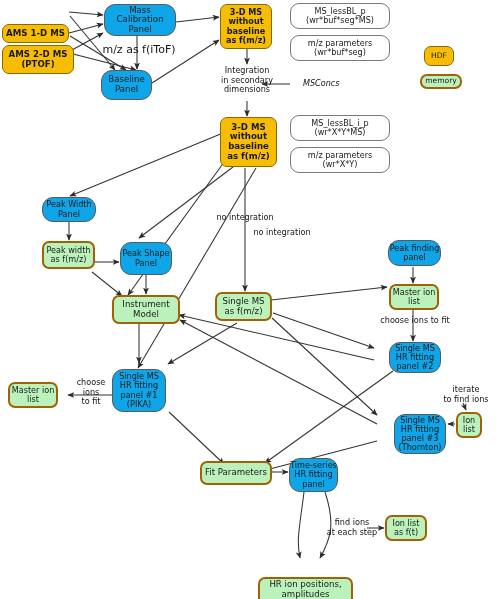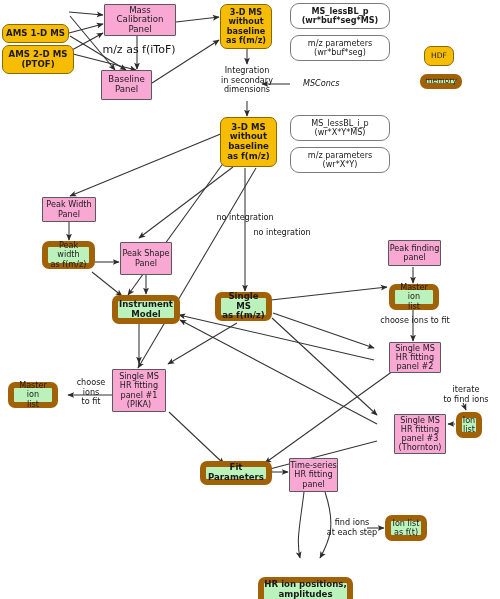--- a/index.html
+++ b/index.html
@@ -38,29 +38,29 @@
   
   .n-hdf {
     background: #f7bd05;
     border: 1px solid #8a6a00;
     border-radius: 7px;
     font-weight: bold;
   }
   
   .n-mem {
     background: #bbf2bb;
-    border: 6px solid #a16207;
+    border: 2px solid #a16207;
     border-radius: 7px;
   }
-  .n-mem.bold { font-weight: bold; }
+  .n-mem.bold { font-weight: normal; }
   
   .n-panel {
-    background: #f9a8d4;
+    background: #0ea5e9;
     border: 1px solid #5a5a5a;
-    border-radius: 1px;
+    border-radius: 11px;
   }
   
   .n-note {
     background: #ffffff;
     border: 1px solid #7a7a7a;
     border-radius: 9px;
   }
   .label {
     position: absolute;
     color: #141414;
@@ -173,21 +173,21 @@
 Panel</div>
 
   <div class="node n-panel" style="left:101px; top:70px; width:51px; height:30px; font-size:8.6px;">Baseline
 Panel</div>
 
   <div class="node n-hdf" style="left:220px; top:4px; width:52px; height:45px; font-size:8.1px;">3-D MS
 without
 baseline
 as f(m/z)</div>
 
-  <div class="node n-note" style="left:290px; top:3px; width:100px; height:26px; font-size:8.1px;font-weight:bold;">MS_lessBL_p
+  <div class="node n-note" style="left:290px; top:3px; width:100px; height:26px; font-size:8.1px;">MS_lessBL_p
 (wr*buf*seg*MS)</div>
 
   <div class="node n-note" style="left:290px; top:35px; width:100px; height:26px; font-size:8.1px;">m/z parameters
 (wr*buf*seg)</div>
 
   <div class="node n-hdf" style="left:220px; top:117px; width:57px; height:50px; font-size:8.6px;">3-D MS
 without
 baseline
 as f(m/z)</div>
 

